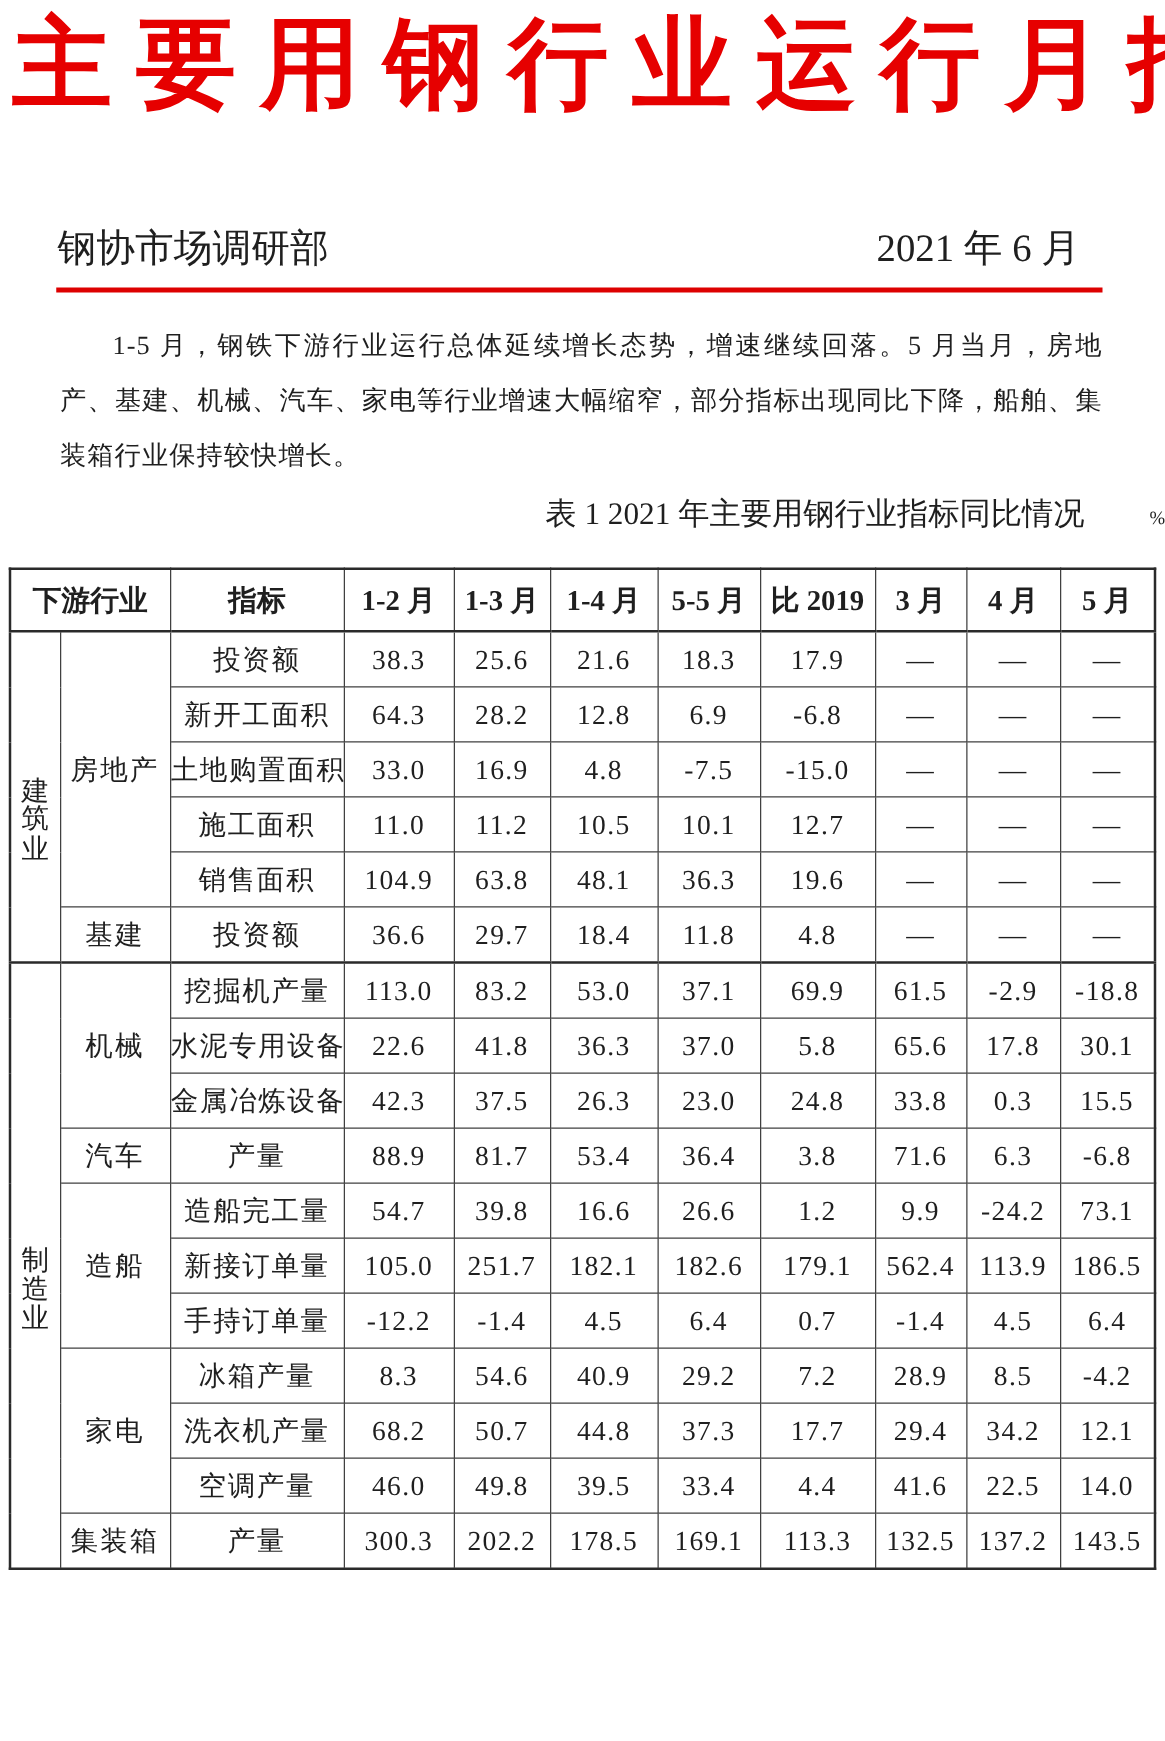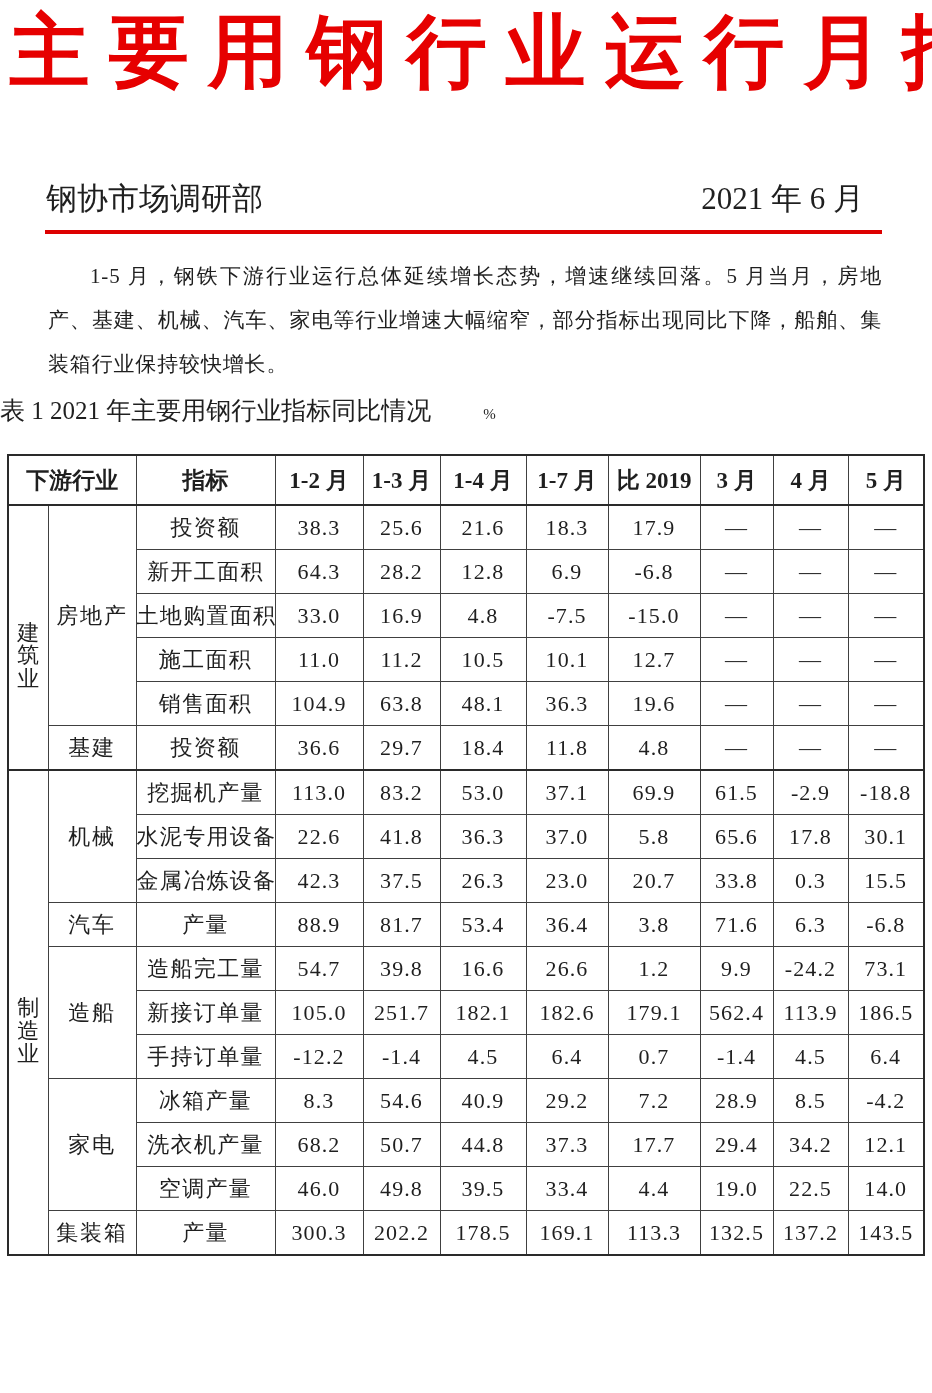--- a/index.html
+++ b/index.html
@@ -43,21 +43,21 @@
     margin: 20px 50px 0 48px;
     font-size: 21px;
     line-height: 44px;
     text-indent: 2em;
     text-align: justify;
     letter-spacing: 0.04em;
   }
 
   .caption-row {
     margin-top: 8px;
-    text-align: left;
+    text-align: right;
     font-size: 25px;
     font-weight: 500;
     white-space: nowrap;
   }
   .caption-row .unit {
     font-size: 15px;
     margin-left: 52px;
     font-weight: normal;
   }
 
@@ -130,21 +130,21 @@
         <col style="width: 75px;">
         <col style="width: 76px;">
       </colgroup>
     <thead>
       <tr id="table-head-row">
           <th colspan="2">下游行业</th>
           <th>指标</th>
           <th>1-2 月</th>
           <th>1-3 月</th>
           <th>1-4 月</th>
-          <th>1-7 月</th>
+          <th>5-5 月</th>
           <th>比 2019</th>
           <th>3 月</th>
           <th>4 月</th>
           <th>5 月</th>
         </tr>
     </thead>
     <tbody id="table-body">
         <tr class="group-start">
           <td rowspan="6" class="group-cell">建筑业</td>
           <td rowspan="5" class="category-cell">房地产</td>
@@ -237,21 +237,21 @@
           <td class="value-cell">65.6</td>
           <td class="value-cell">17.8</td>
           <td class="value-cell">30.1</td>
         </tr>
         <tr>
           <td class="indicator-cell">金属冶炼设备</td>
           <td class="value-cell">42.3</td>
           <td class="value-cell">37.5</td>
           <td class="value-cell">26.3</td>
           <td class="value-cell">23.0</td>
-          <td class="value-cell">20.7</td>
+          <td class="value-cell">24.8</td>
           <td class="value-cell">33.8</td>
           <td class="value-cell">0.3</td>
           <td class="value-cell">15.5</td>
         </tr>
         <tr>
           <td rowspan="1" class="category-cell">汽车</td>
           <td class="indicator-cell">产量</td>
           <td class="value-cell">88.9</td>
           <td class="value-cell">81.7</td>
           <td class="value-cell">53.4</td>
@@ -318,21 +318,21 @@
           <td class="value-cell">34.2</td>
           <td class="value-cell">12.1</td>
         </tr>
         <tr>
           <td class="indicator-cell">空调产量</td>
           <td class="value-cell">46.0</td>
           <td class="value-cell">49.8</td>
           <td class="value-cell">39.5</td>
           <td class="value-cell">33.4</td>
           <td class="value-cell">4.4</td>
-          <td class="value-cell">19.0</td>
+          <td class="value-cell">41.6</td>
           <td class="value-cell">22.5</td>
           <td class="value-cell">14.0</td>
         </tr>
         <tr>
           <td rowspan="1" class="category-cell">集装箱</td>
           <td class="indicator-cell">产量</td>
           <td class="value-cell">300.3</td>
           <td class="value-cell">202.2</td>
           <td class="value-cell">178.5</td>
           <td class="value-cell">169.1</td>

